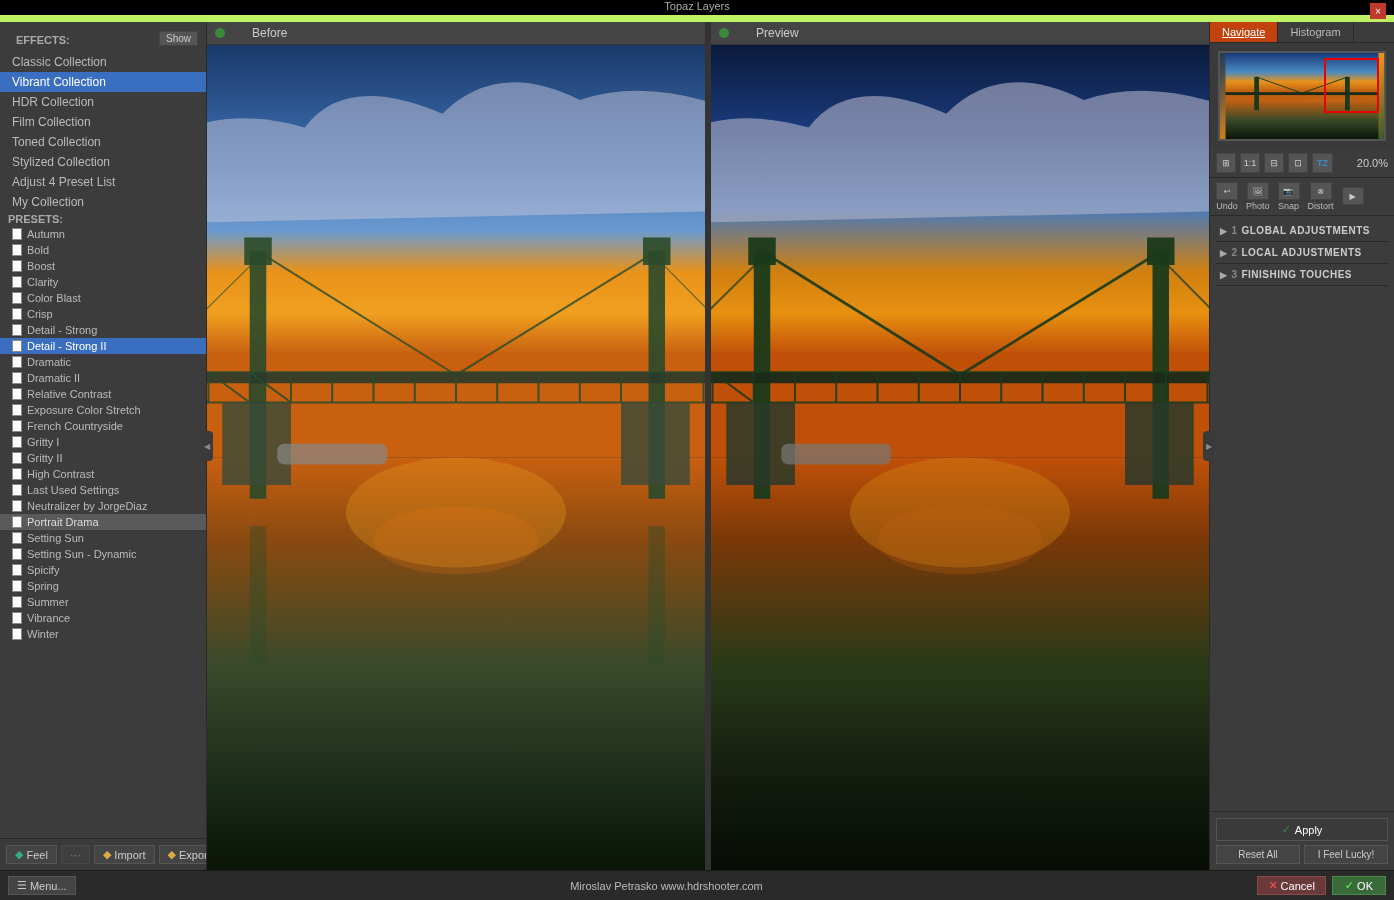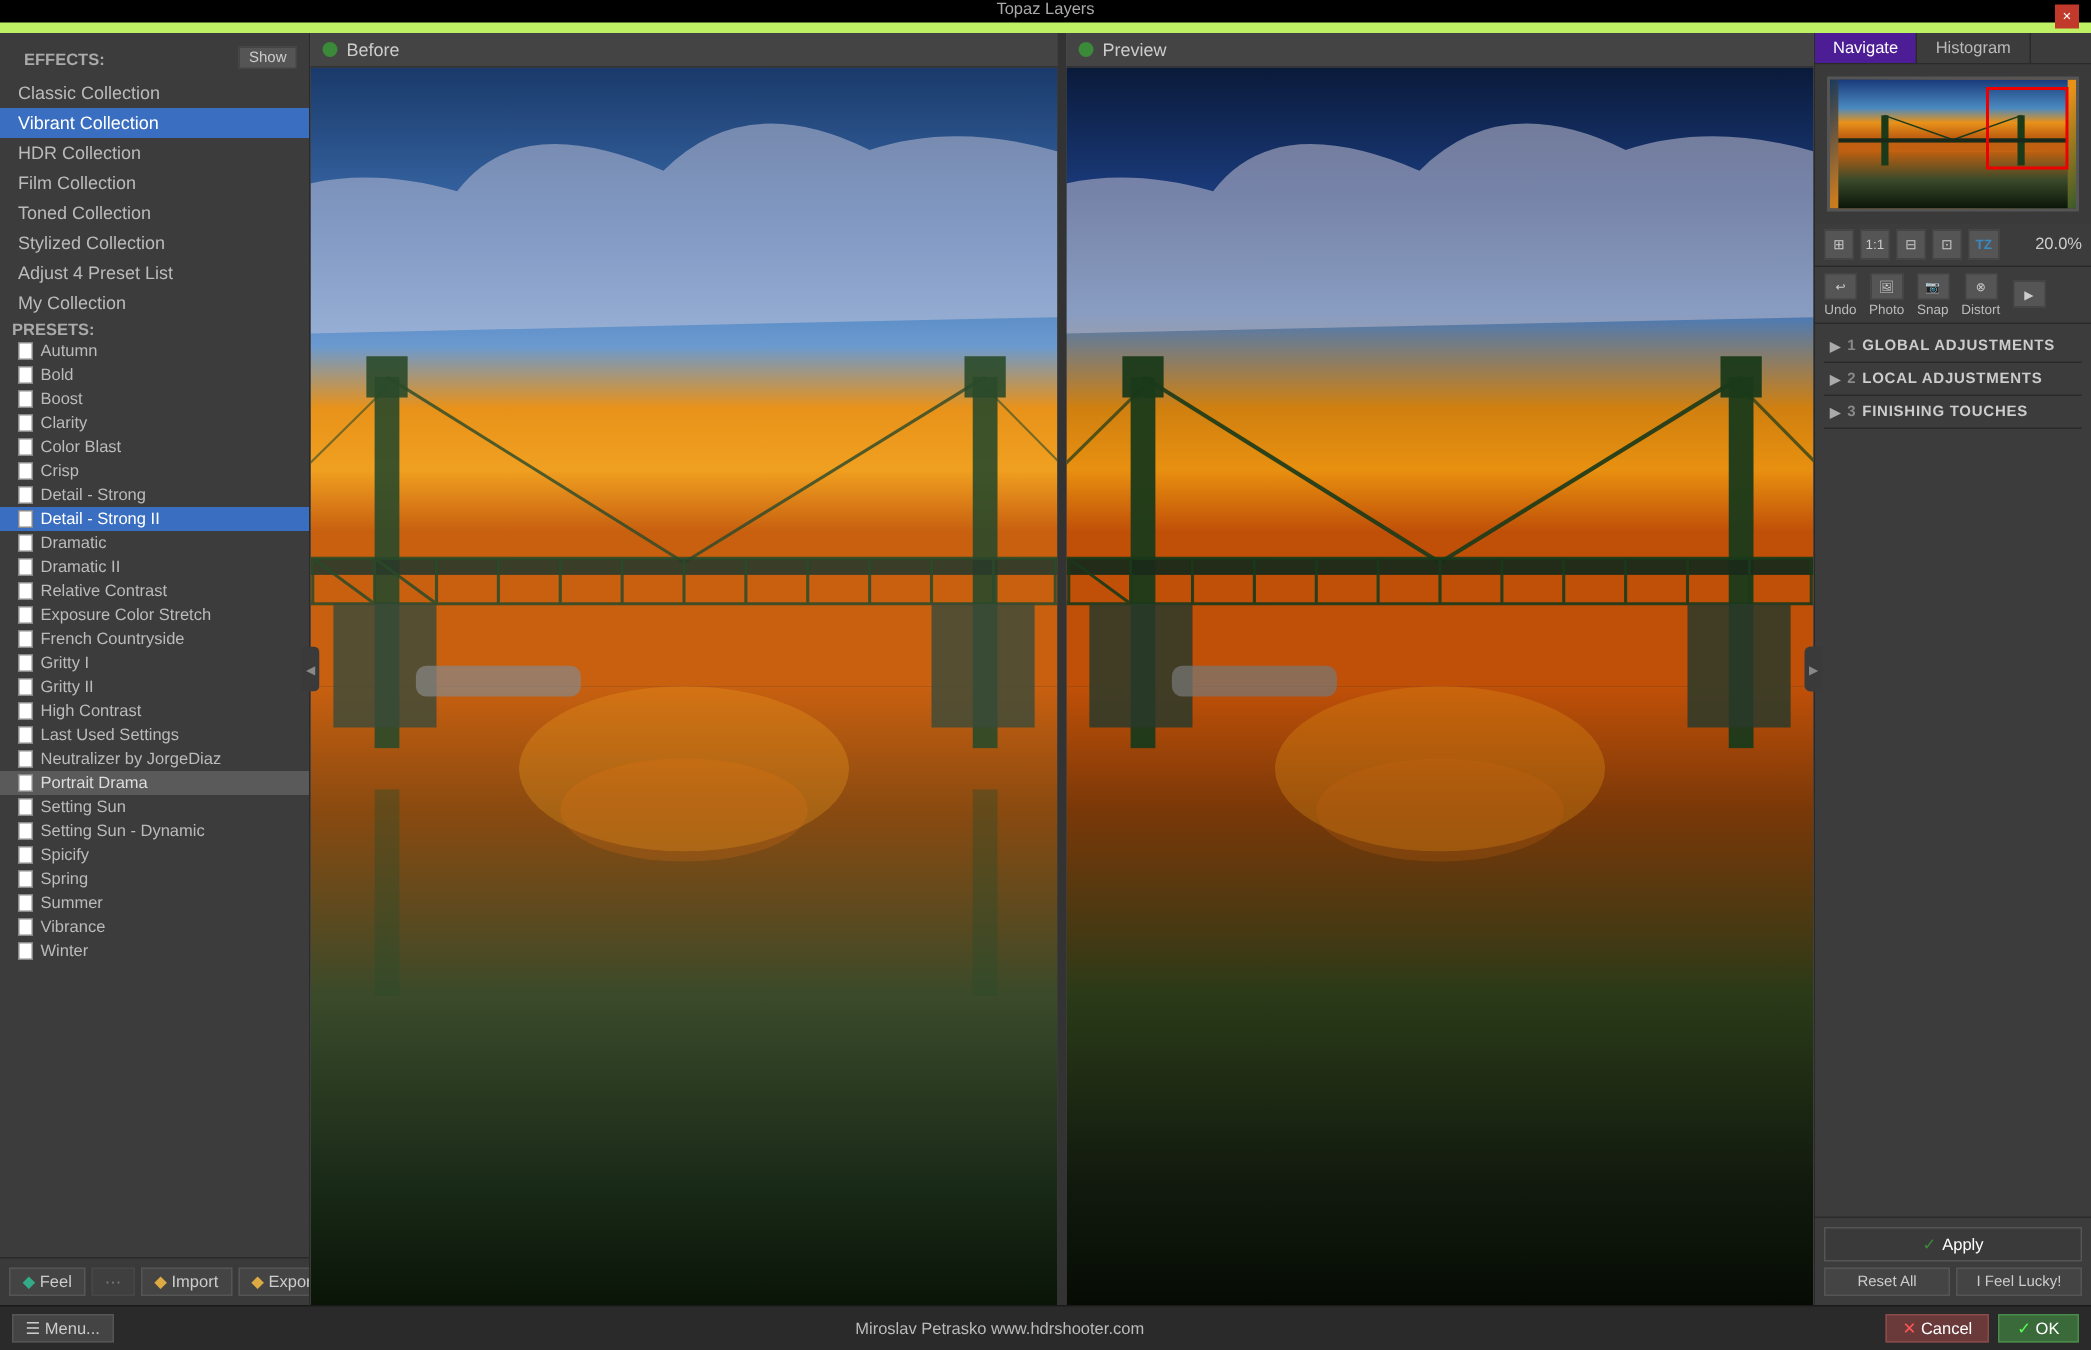--- a/index.html
+++ b/index.html
@@ -152,20 +152,21 @@
     .panel-dot {
       width: 10px;
       height: 10px;
       border-radius: 50%;
       background: #3a8a3a;
     }
 
     .panel-title {
       color: #ccc;
       font-size: 12px;
+      margin-left: 21px;
     }
 
     .panel-image {
       flex: 1;
       overflow: hidden;
       background: #333;
       display: flex;
       align-items: center;
       justify-content: center;
     }
@@ -197,21 +198,22 @@
     .nav-tab {
       padding: 4px 12px;
       cursor: pointer;
       font-size: 11px;
       color: #bbb;
       background: #3c3c3c;
       border-right: 1px solid #2a2a2a;
     }
     .nav-tab.active {
       color: #fff;
-      background: #4c1d95;
+      background: #c2410c;
+      text-decoration: underline;
     }
 
     .thumbnail-area {
       padding: 8px;
       background: #3a3a3a;
     }
 
     .thumbnail {
       width: 100%;
       height: 90px;

